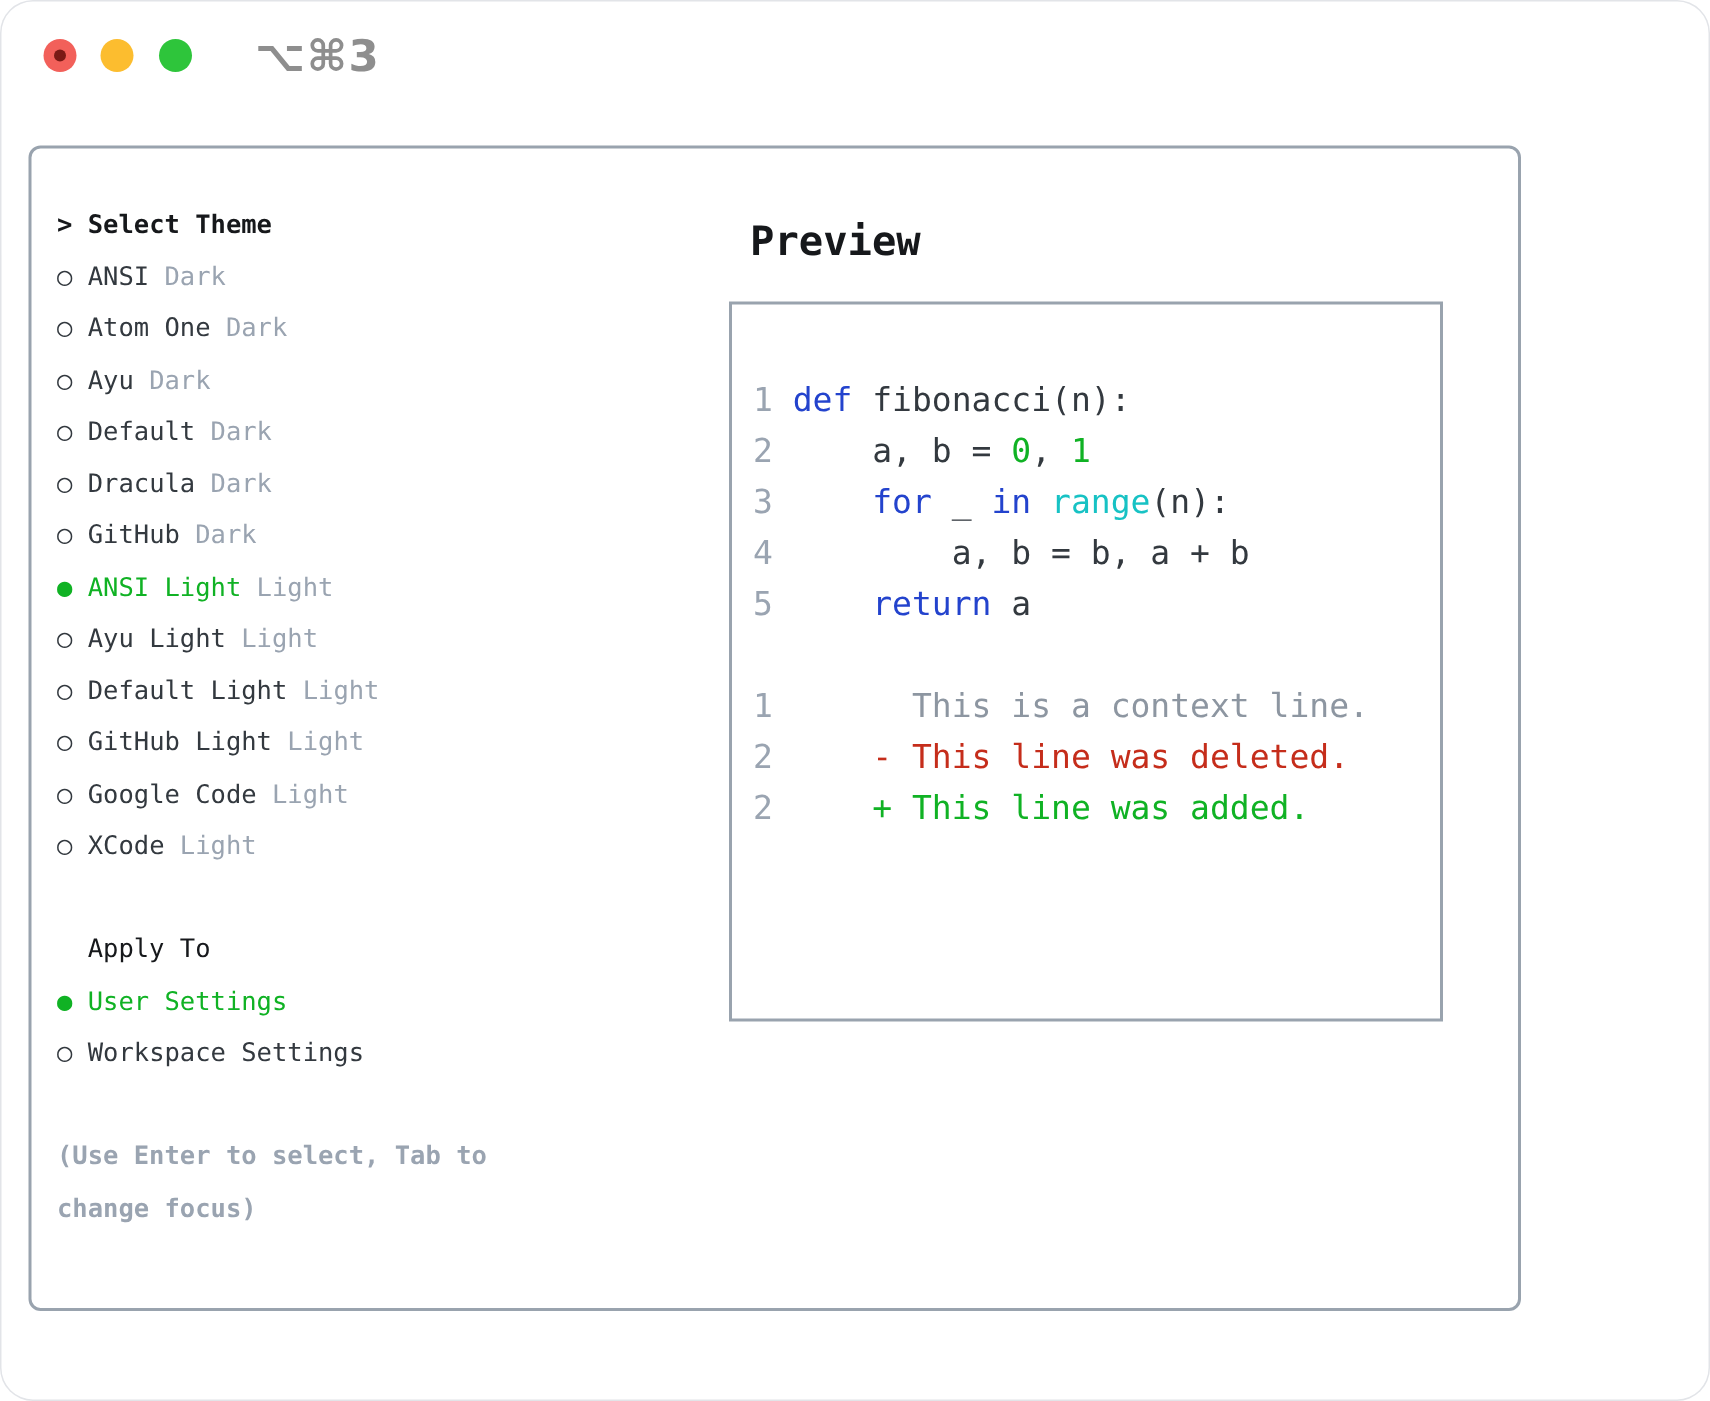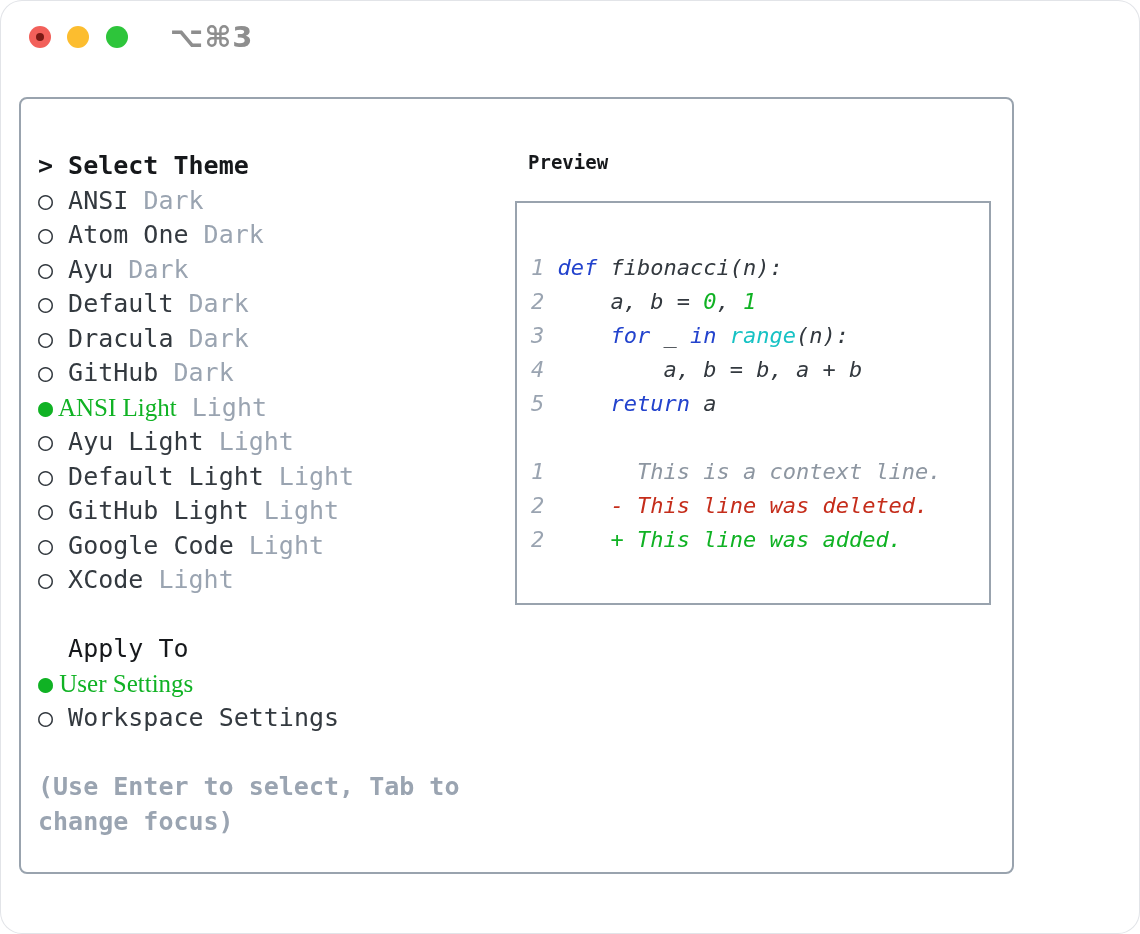--- a/index.html
+++ b/index.html
@@ -13,35 +13,35 @@
   .tl.yellow{left:67px;background:var(--tl_yellow);}
   .tl.green{left:106px;background:var(--tl_green);}
   .tl-dot{position:absolute;left:7px;top:7px;width:8px;height:8px;border-radius:50%;
           background:var(--tl_red_dot);}
   .title{position:absolute;left:170px;top:20px;font-size:29px;font-weight:700;
          color:var(--title_gray);font-family:"DejaVu Sans","Liberation Sans",sans-serif;
          letter-spacing:1px;}
   
   .main-box{position:absolute;left:19px;top:97px;width:995px;height:777px;
             box-sizing:border-box;border:2px solid var(--border);border-radius:8px;background:#fff;}
-  .left-col{position:absolute;left:38px;top:149px;font-size:25px;line-height:34.5px;
+  .left-col{position:absolute;left:38px;top:133px;font-size:17px;line-height:34.5px;
             white-space:pre;color:var(--fg);}
   .row{white-space:pre;}
   .row.heading{font-weight:700;color:var(--heading);}
   .apply-h{color:var(--heading);}
   .glyph{color:var(--fg);}
   .g-on{color:var(--green);}
   .nm{color:var(--fg);}
-  .nm.sel{color:var(--green);font-family:Liberation Serif, serif;}
+  .nm.sel{color:var(--green);}
   .variant{color:var(--muted);text-align:center;}
   .hint{color:var(--muted);font-weight:bold;}
-  .preview-heading{position:absolute;left:500px;top:145px;font-size:19px;line-height:34.5px;
-                   font-weight:700;color:var(--heading);margin-left:28px;}
-  .preview-box{position:absolute;left:515px;top:201px;width:476px;height:404px;
-               box-sizing:border-box;border:2px solid var(--border);background:#fff;font-style:italic;}
+  .preview-heading{position:absolute;left:500px;top:145px;font-size:27px;line-height:34.5px;
+                   font-weight:700;color:var(--heading);}
+  .preview-box{position:absolute;left:486px;top:201px;width:476px;height:480px;
+               box-sizing:border-box;border:2px solid var(--border);background:#fff;}
   .code{padding:48px 0 0 14px;font-size:22px;line-height:34px;white-space:pre;}
   .c-ln{color:var(--muted);}
   .c-fg{color:var(--fg);}
   .c-kw{color:var(--blue);}
   .c-num{color:var(--green);}
   .c-fn{color:var(--cyan);text-align:center;}
   .c-ctx{color:var(--ctx);}
   .c-del{color:var(--red);}
   .c-add{color:var(--green);}
 </style>

